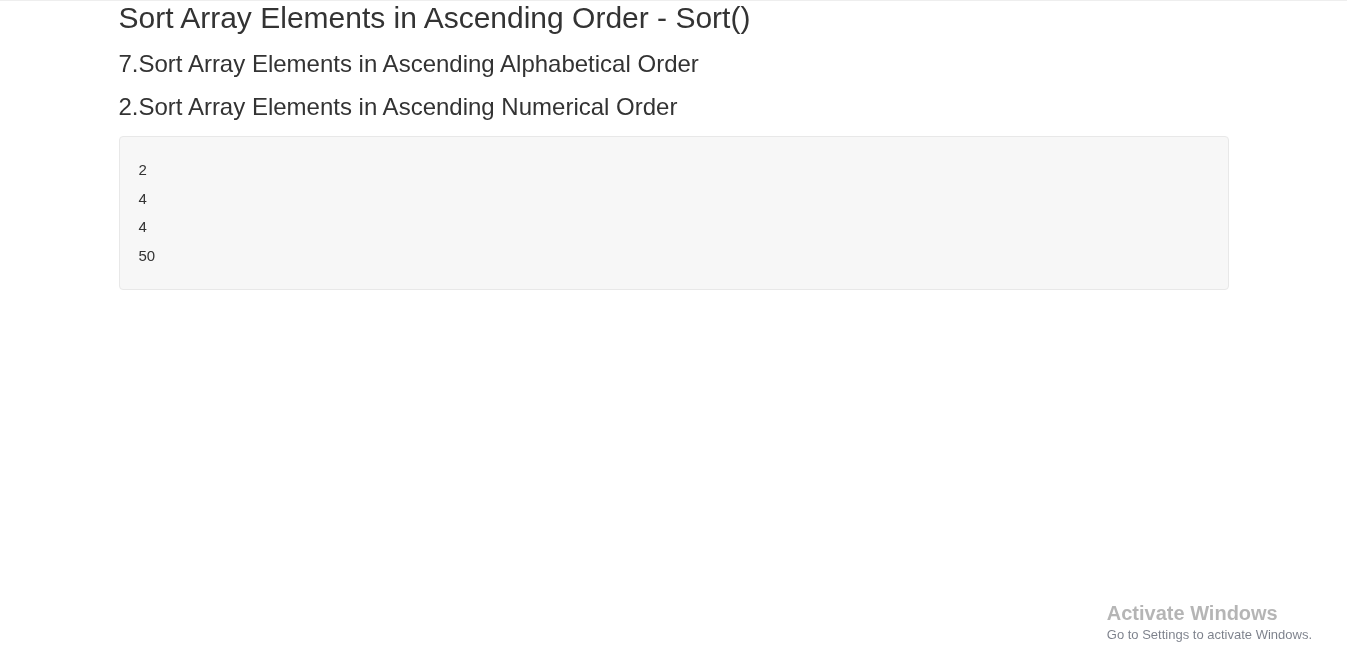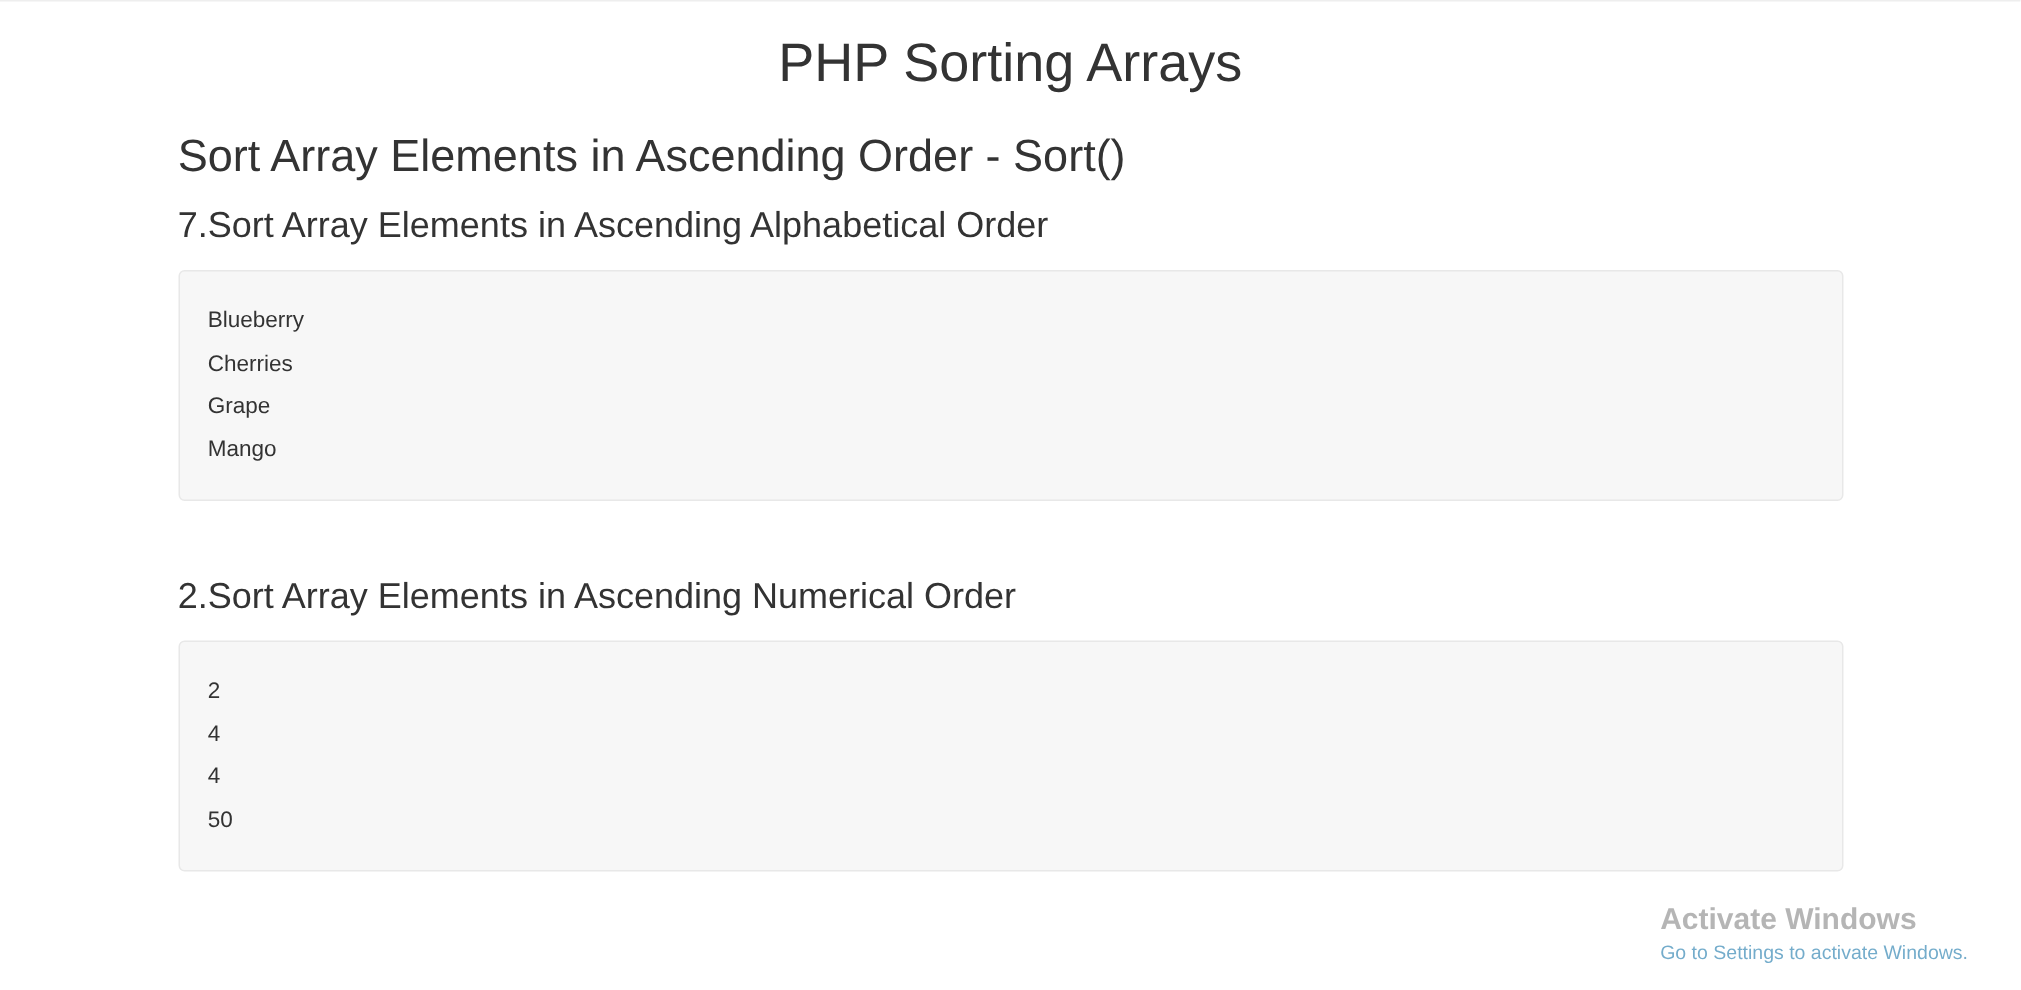--- a/index.html
+++ b/index.html
@@ -63,39 +63,32 @@
     opacity: 0.55;
     font-family: "Segoe UI", Arial, sans-serif;
   }
   .watermark .line1 {
     font-size: 20px;
     color: #7a7a7a;
     font-weight: 700;
   }
   .watermark .line2 {
     font-size: 13px;
-    color: #0369a1;
+    color: #0f172a;
     margin-top: 2px;
   }
 </style>
 </head>
 <body>
 
 <div class="container">
-  <h1 class="page-title">PHP Sorting Arrays</h1>
 
   <h2 class="section-title">Sort Array Elements in Ascending Order - Sort()</h2>
 
   <h3 class="sub-title">7.Sort Array Elements in Ascending Alphabetical Order</h3>
-  <div class="well">
-    <div class="item">Blueberry</div>
-    <div class="item">Cherries</div>
-    <div class="item">Grape</div>
-    <div class="item">Mango</div>
-  </div>
 
   <h3 class="sub-title">2.Sort Array Elements in Ascending Numerical Order</h3>
   <div class="well">
     <div class="item">2</div>
     <div class="item">4</div>
     <div class="item">4</div>
     <div class="item">50</div>
   </div>
 </div>
 

